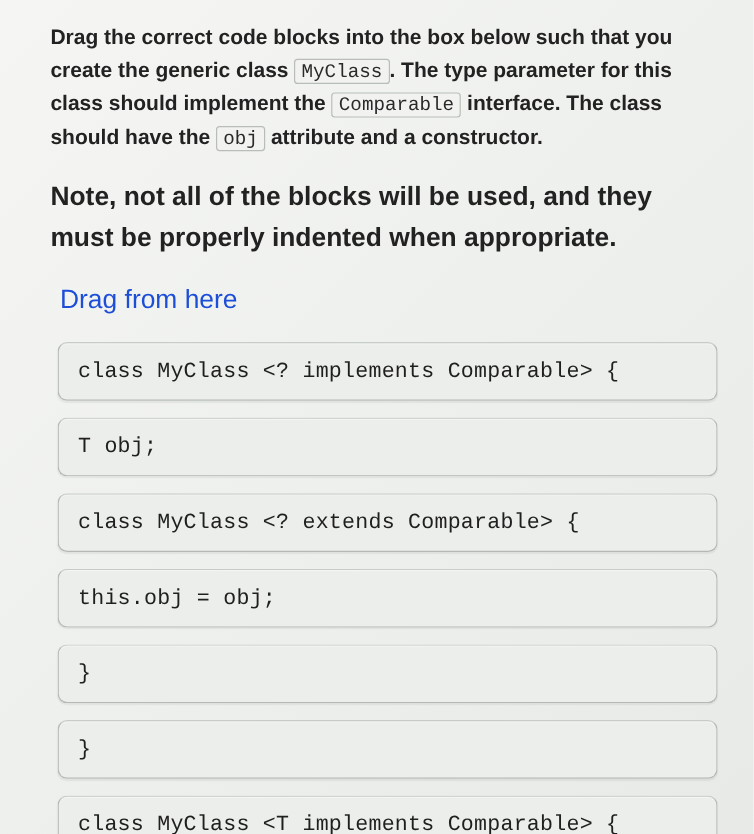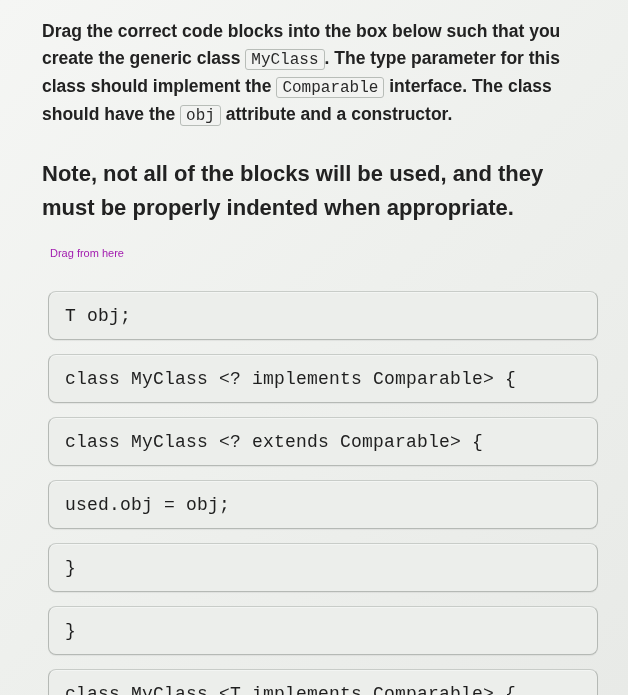--- a/index.html
+++ b/index.html
@@ -10,45 +10,45 @@
     background: linear-gradient(135deg, #f5f6f4 0%, #eef0ed 50%, #e8eae7 100%);
     padding: 18px 28px 0 42px;
     color: #1a1a1a;
     overflow: hidden;
   }
   .instructions {
     font-size: 17.5px;
     font-weight: 600;
     line-height: 1.55;
     color: #222;
-    margin-bottom: 28px;
+    margin-bottom: 18px;
   }
   .note {
     font-size: 22px;
     font-weight: 600;
     line-height: 1.55;
     color: #222;
     margin-bottom: 22px;
   }
   .inline-code {
     font-family: "Courier New", Courier, monospace;
     font-size: 16px;
     font-weight: 500;
     background: #f2f3f1;
     border: 1px solid #b8bdb8;
     border-radius: 3px;
     padding: 1px 5px 0 5px;
     color: #2a2a2a;
   }
   .drag-label {
-    font-size: 11px;
+    font-size: 22px;
     font-weight: 400;
-    color: #a21caf;
+    color: #1d4ed8;
     margin-left: 8px;
-    margin-bottom: 32px;
+    margin-bottom: 22px;
   }
   .blocks {
     display: flex;
     flex-direction: column;
     gap: 14px;
     padding: 0 2px 0 6px;
   }
   .code-block {
     background: #eceeeb;
     border: 1px solid #b5b9b5;
@@ -70,20 +70,20 @@
 
 <p class="instructions">
   <span>Drag the correct code blocks into the box below such that you create the generic class </span><span class="inline-code">MyClass</span><span>. The type parameter for this class should implement the </span><span class="inline-code">Comparable</span><span> interface. The class should have the </span><span class="inline-code">obj</span><span> attribute and a constructor.</span>
 </p>
 
 <p class="note">Note, not all of the blocks will be used, and they must be properly indented when appropriate.</p>
 
 <p class="drag-label">Drag from here</p>
 
 <div class="blocks">
+  <div class="code-block">class MyClass &lt;? implements Comparable&gt; {</div>
   <div class="code-block">T obj;</div>
-  <div class="code-block">class MyClass &lt;? implements Comparable&gt; {</div>
   <div class="code-block">class MyClass &lt;? extends Comparable&gt; {</div>
-  <div class="code-block">used.obj = obj;</div>
+  <div class="code-block">this.obj = obj;</div>
   <div class="code-block">}</div>
   <div class="code-block">}</div>
   <div class="code-block">class MyClass &lt;T implements Comparable&gt; {</div>
 </div>
 
 </body></html>

